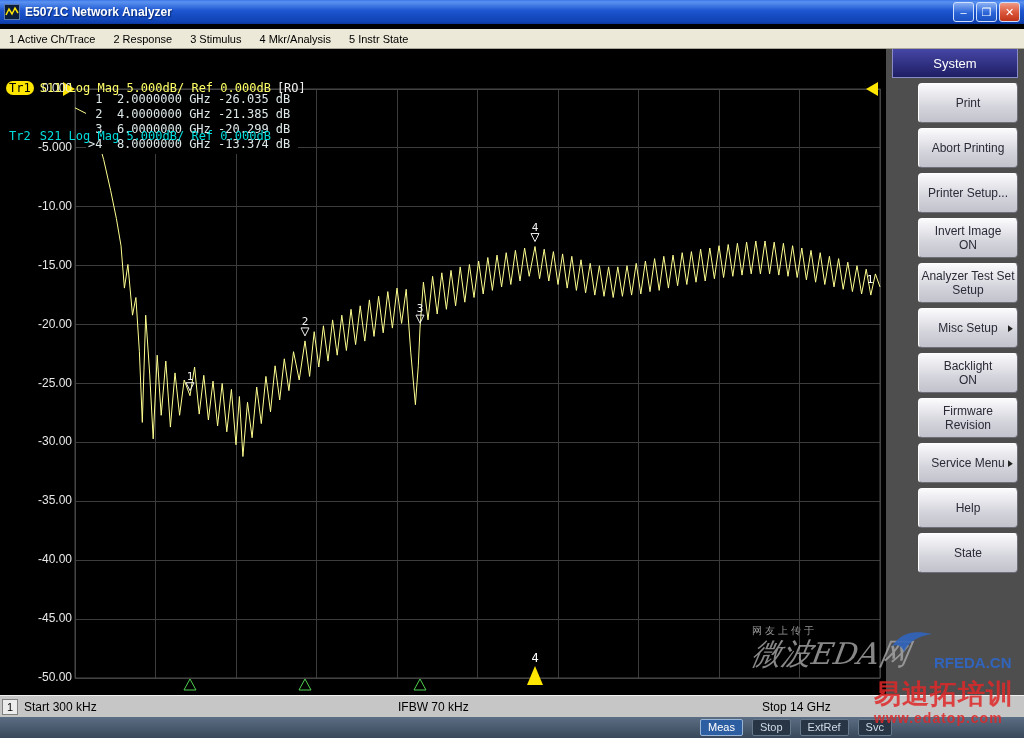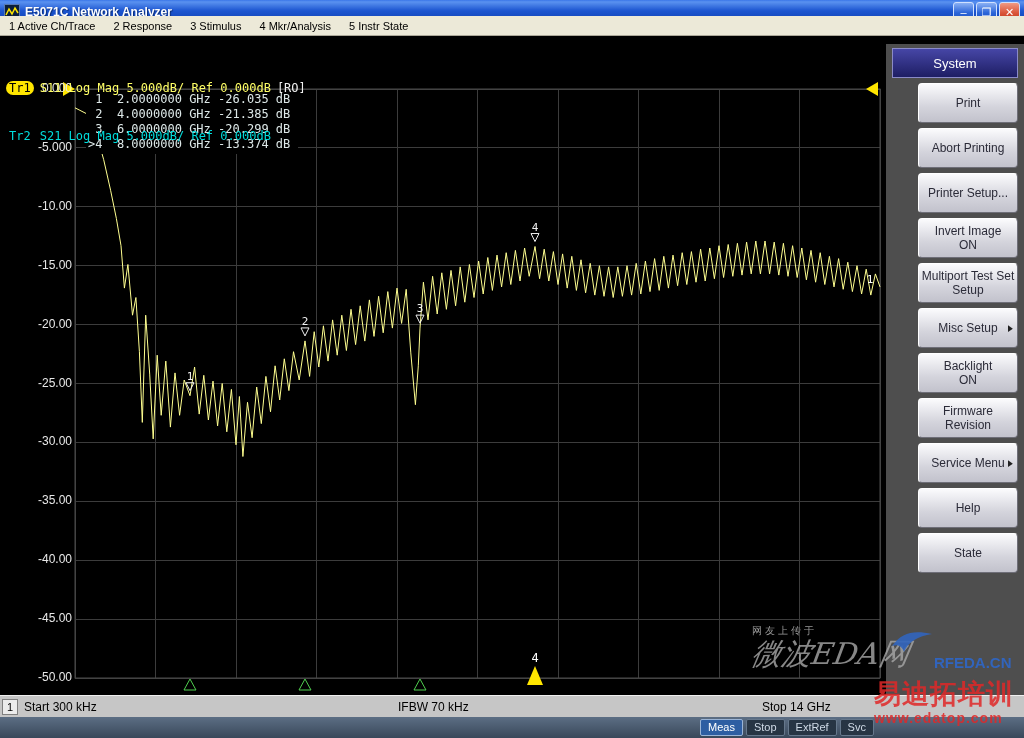--- a/index.html
+++ b/index.html
@@ -11,21 +11,21 @@
     background:linear-gradient(180deg,#3a76e8 0%,#5a92f0 8%,#1c55d0 45%,#1043b4 90%,#0c389e 100%);
     display:flex; align-items:center; padding:0 4px; z-index:10; }
   .app-icon { width:16px; height:16px; margin-right:5px; background:#0a1e3c; border:1px solid #5a7ab0; flex:0 0 16px; }
   .title-text { color:#fff; font-weight:bold; font-size:12px; flex:1;
     text-shadow:1px 1px 1px rgba(0,20,60,.6); white-space:nowrap; }
   .winbtn { width:21px; height:20px; margin-left:2px; border-radius:3px; color:#fff; font-size:11px;
     line-height:18px; text-align:center; border:1px solid #cfe0ff; cursor:default;
     background:linear-gradient(180deg,#8ab0f4,#2a64d8 55%,#1c50c0); }
   .winbtn.close { background:linear-gradient(180deg,#f09a84,#da553a 55%,#c03418); }
 
-  .menubar { position:absolute; left:0; top:16px; width:1024px; height:20px; background:#ece9d8;
+  .menubar { position:absolute; left:0; top:29px; width:1024px; height:20px; background:#ece9d8;
     border-bottom:1px solid #aca899; display:flex; align-items:center; z-index:10; }
   .menu-item { font-size:11px; color:#000; padding:3px 9px; white-space:nowrap; }
 
   
   .screen { position:absolute; left:0; top:44px; width:1024px; height:651px; background:#000; }
   .display { position:absolute; left:0; top:0; width:886px; height:651px; background:#000; overflow:hidden; }
   #plot { position:absolute; left:0; top:0; z-index:1; }
 
   .trace-lines { position:absolute; left:6px; top:4px; z-index:6;
     font-family:"DejaVu Sans Mono",monospace; font-size:12px; line-height:16px; white-space:pre; }
@@ -63,21 +63,21 @@
   .statusbar { position:absolute; left:0; top:695px; width:1024px; height:22px; background:#c6c6c6;
     border-top:1px solid #efefef; font-size:12px; color:#000; z-index:3; }
   .chan-chip { position:absolute; left:2px; top:3px; width:16px; height:16px; background:#ececec;
     border:1px solid #808080; text-align:center; font-size:11px; line-height:14px; }
   .start-label { position:absolute; left:24px; top:4px; }
   .ifbw-label  { position:absolute; left:398px; top:4px; }
   .stop-label  { position:absolute; left:762px; top:4px; }
 
   .bottombar { position:absolute; left:0; top:717px; width:1024px; height:21px;
     background:linear-gradient(180deg,#5c6e84,#39485a); z-index:3; }
-  .chips { position:absolute; left:700px; top:2px; display:flex; gap:3px; }
+  .chips { position:absolute; left:700px; top:2px; display:flex; gap:9px; }
   .chip { height:17px; font-size:11px; line-height:15px; padding:0 7px; color:#cfdae6;
     background:#27due; background:#273544; border:1px solid #66788c; border-radius:2px; }
   .chip.active { background:#2e5ea2; color:#fff; border-color:#9ab4d6; }
 
   
   .wm-rfeda { position:absolute; left:752px; top:624px; width:272px; z-index:50;
     pointer-events:none; opacity:.8; }
   .wm-uploader { color:#bdbdbd; font-size:10px; letter-spacing:3px; }
   .wm-script { color:#a9a9a9; font-family:"DejaVu Serif",serif; font-style:italic;
     font-size:30px; line-height:32px; transform:skewX(-10deg); }
@@ -204,21 +204,21 @@
             <div>Abort Printing</div>
           </div>
           <div class="sk-btn">
             <div>Printer Setup...</div>
           </div>
           <div class="sk-btn">
             <div>Invert Image</div>
             <div>ON</div>
           </div>
           <div class="sk-btn">
-            <div>Multiport Test Set</div>
+            <div>Analyzer Test Set</div>
             <div>Setup</div>
           </div>
           <div class="sk-btn">
             <div>Misc Setup</div>
             <span class="arrow">▶</span>
           </div>
           <div class="sk-btn">
             <div>Backlight</div>
             <div>ON</div>
           </div>

